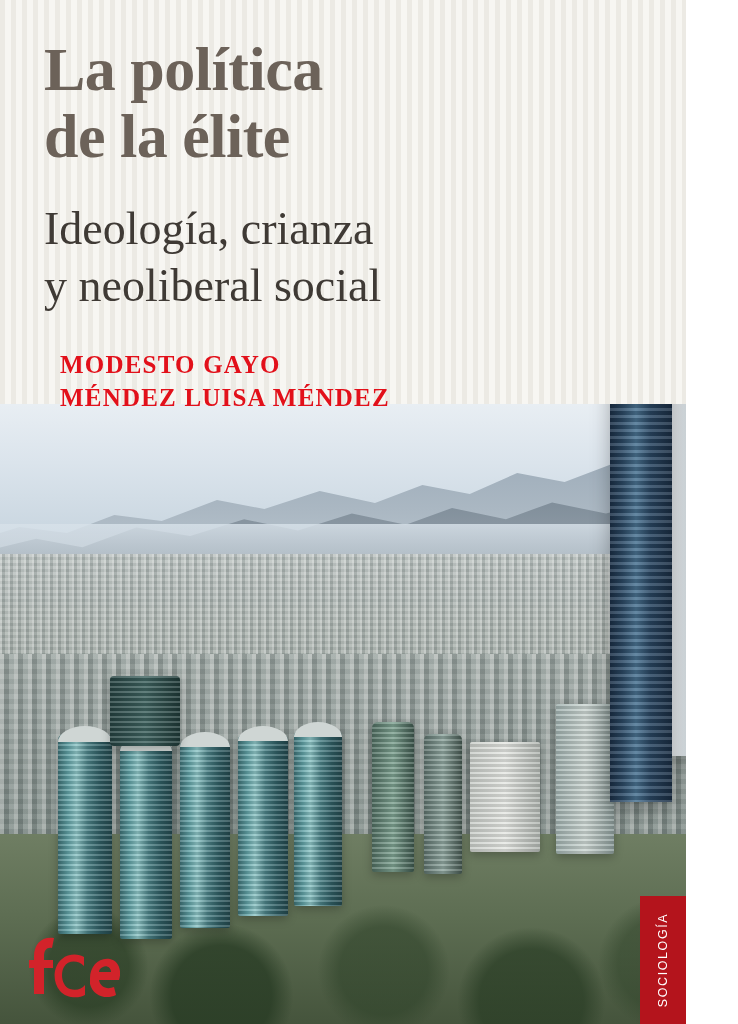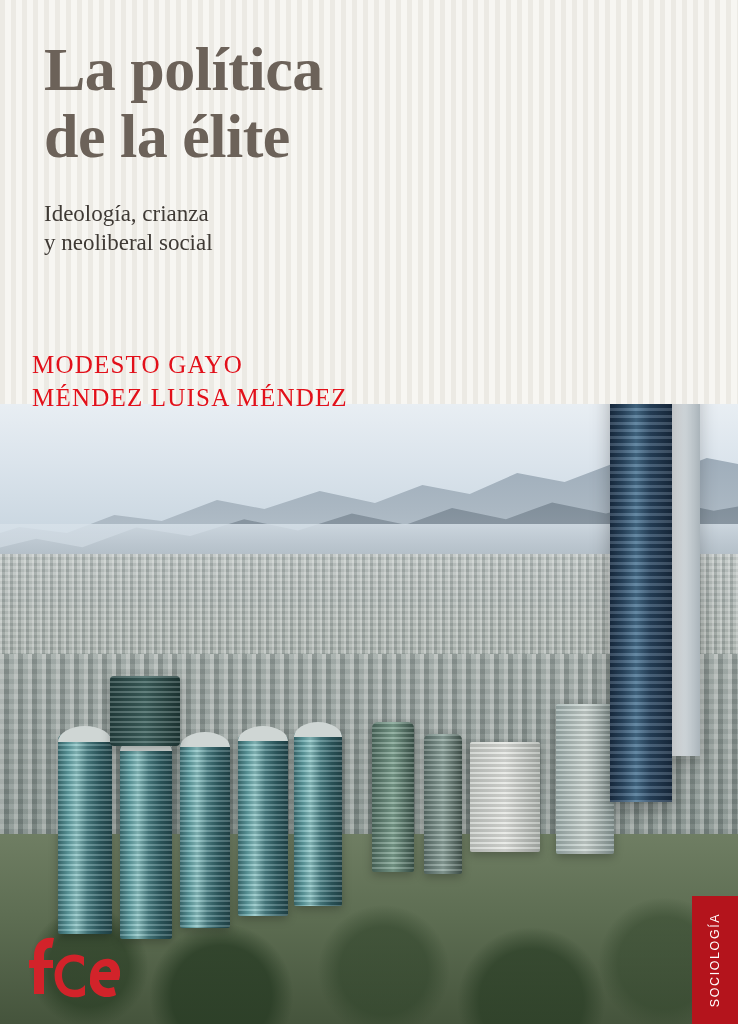--- a/index.html
+++ b/index.html
@@ -5,21 +5,21 @@
   html, body {
     margin: 0;
     padding: 0;
     background: #ffffff;
   }
   body {
     font-family: "Liberation Serif", serif;
   }
   .cover {
     position: relative;
-    width: 738px;
+    width: 686px;
     height: 1024px;
     overflow: hidden;
     background: #f2efe9;
   }
 
   
   .paper {
     position: absolute;
     left: 0; top: 0;
     width: 738px;
@@ -206,31 +206,31 @@
     line-height: 1.08;
     color: #6c6259;
     letter-spacing: -0.5px;
   }
   .subtitle {
     position: absolute;
     left: 44px;
     top: 200px;
     width: 560px;
     font-family: "Liberation Serif", serif;
-    font-size: 23px;
+    font-size: 46px;
     line-height: 1.24;
     color: #3f3a35;
   }
   .authors {
     position: absolute;
-    left: 32px;
+    left: 60px;
     top: 348px;
     width: 560px;
     font-family: "Liberation Serif", serif;
-    font-weight: normal;
+    font-weight: bold;
     font-size: 25px;
     line-height: 1.32;
     letter-spacing: 1.2px;
     color: #e2101a;
   }
   .author-line { display: block; }
 
   
   .logo {
     position: absolute;

